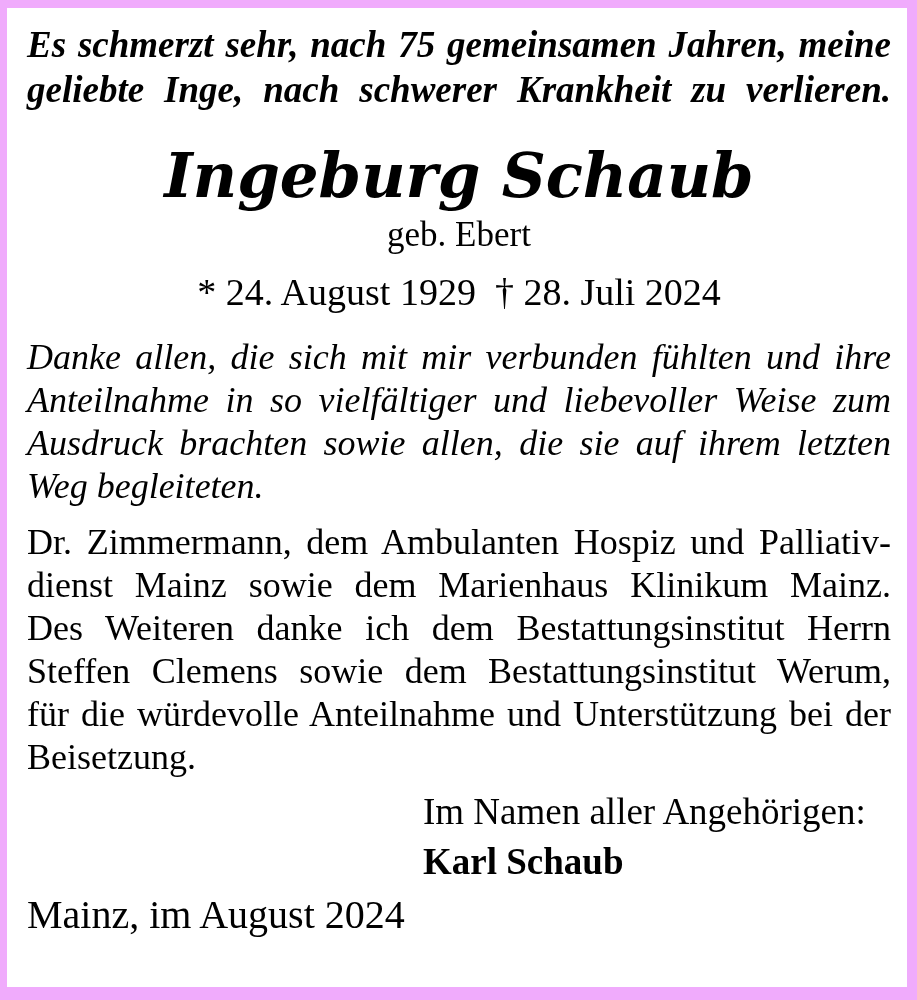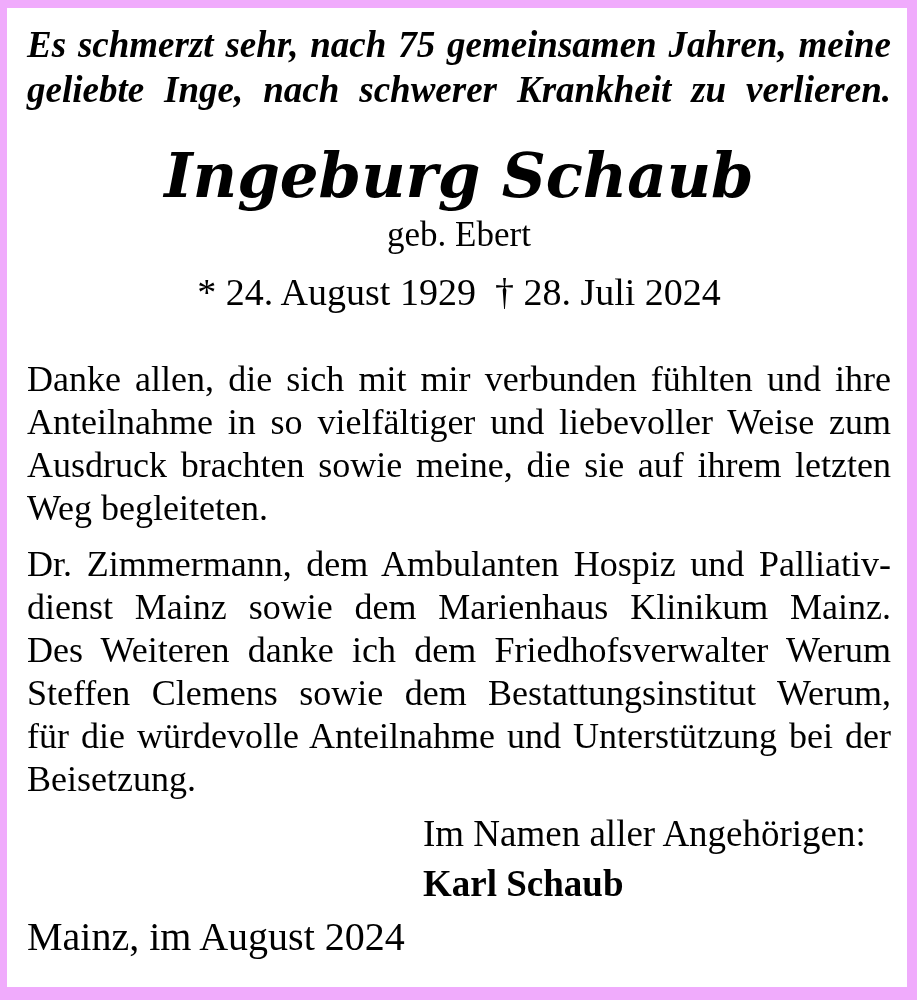--- a/index.html
+++ b/index.html
@@ -58,21 +58,21 @@
     font-size: 38px;
     line-height: 46px;
     display: flex;
     justify-content: center;
     gap: 19px;
   }
   .para {
     font-size: 36px;
     line-height: 43px;
   }
-  .para-1 { margin-top: 43px; }
+  .para-1 { margin-top: 21px; font-style: italic; }
   .para-2 { margin-top: 13px; }
   .closing {
     margin-top: 10px;
     margin-left: 396px;
     font-size: 37px;
   }
   .in-name { line-height: 45px; }
   .signature {
     margin-top: 5px;
     line-height: 45px;
@@ -100,28 +100,28 @@
     <div class="maiden">geb. Ebert</div>
 
     <div class="dates">
       <span>* 24. August 1929</span>
       <span>† 28. Juli 2024</span>
     </div>
 
     <div class="para para-1">
       <div class="jline">Danke allen, die sich mit mir verbunden fühlten und ihre</div>
       <div class="jline">Anteilnahme in so vielfältiger und liebevoller Weise zum</div>
-      <div class="jline">Ausdruck brachten sowie meine, die sie auf ihrem letzten</div>
+      <div class="jline">Ausdruck brachten sowie allen, die sie auf ihrem letzten</div>
       <div>Weg begleiteten.</div>
     </div>
 
     <div class="para para-2">
       <div class="jline">Dr. Zimmermann, dem Ambulanten Hospiz und Palliativ-</div>
       <div class="jline">dienst Mainz sowie dem Marienhaus Klinikum Mainz.</div>
-      <div class="jline">Des Weiteren danke ich dem Friedhofsverwalter Werum</div>
+      <div class="jline">Des Weiteren danke ich dem Bestattungsinstitut Herrn</div>
       <div class="jline">Steffen Clemens sowie dem Bestattungsinstitut Werum,</div>
       <div class="jline">für die würdevolle Anteilnahme und Unterstützung bei der</div>
       <div>Beisetzung.</div>
     </div>
 
     <div class="closing">
       <div class="in-name">Im Namen aller Angehörigen:</div>
       <div class="signature">Karl Schaub</div>
     </div>
 

